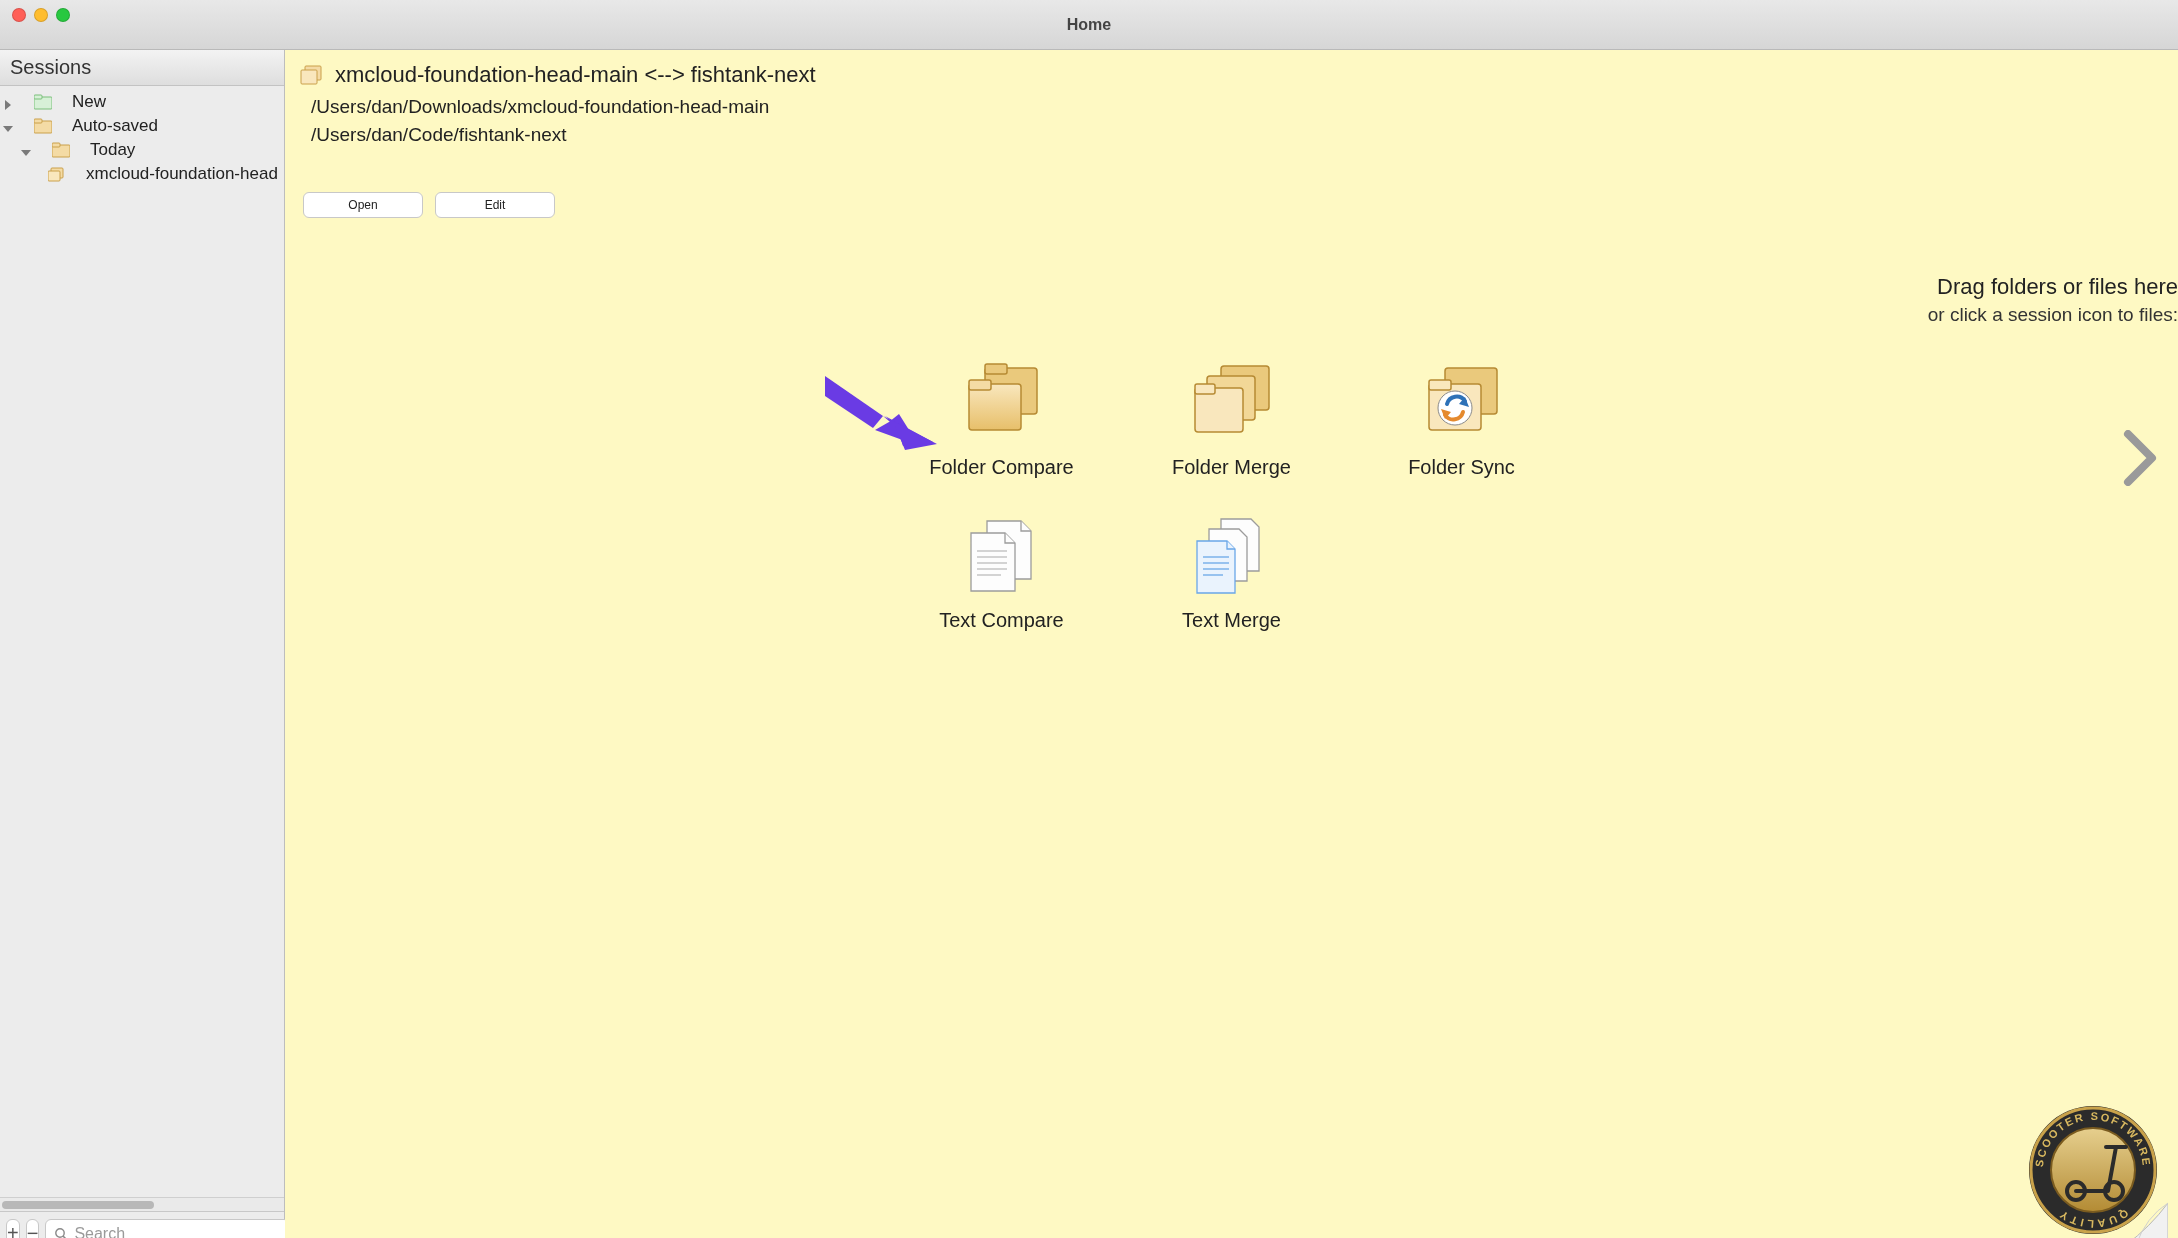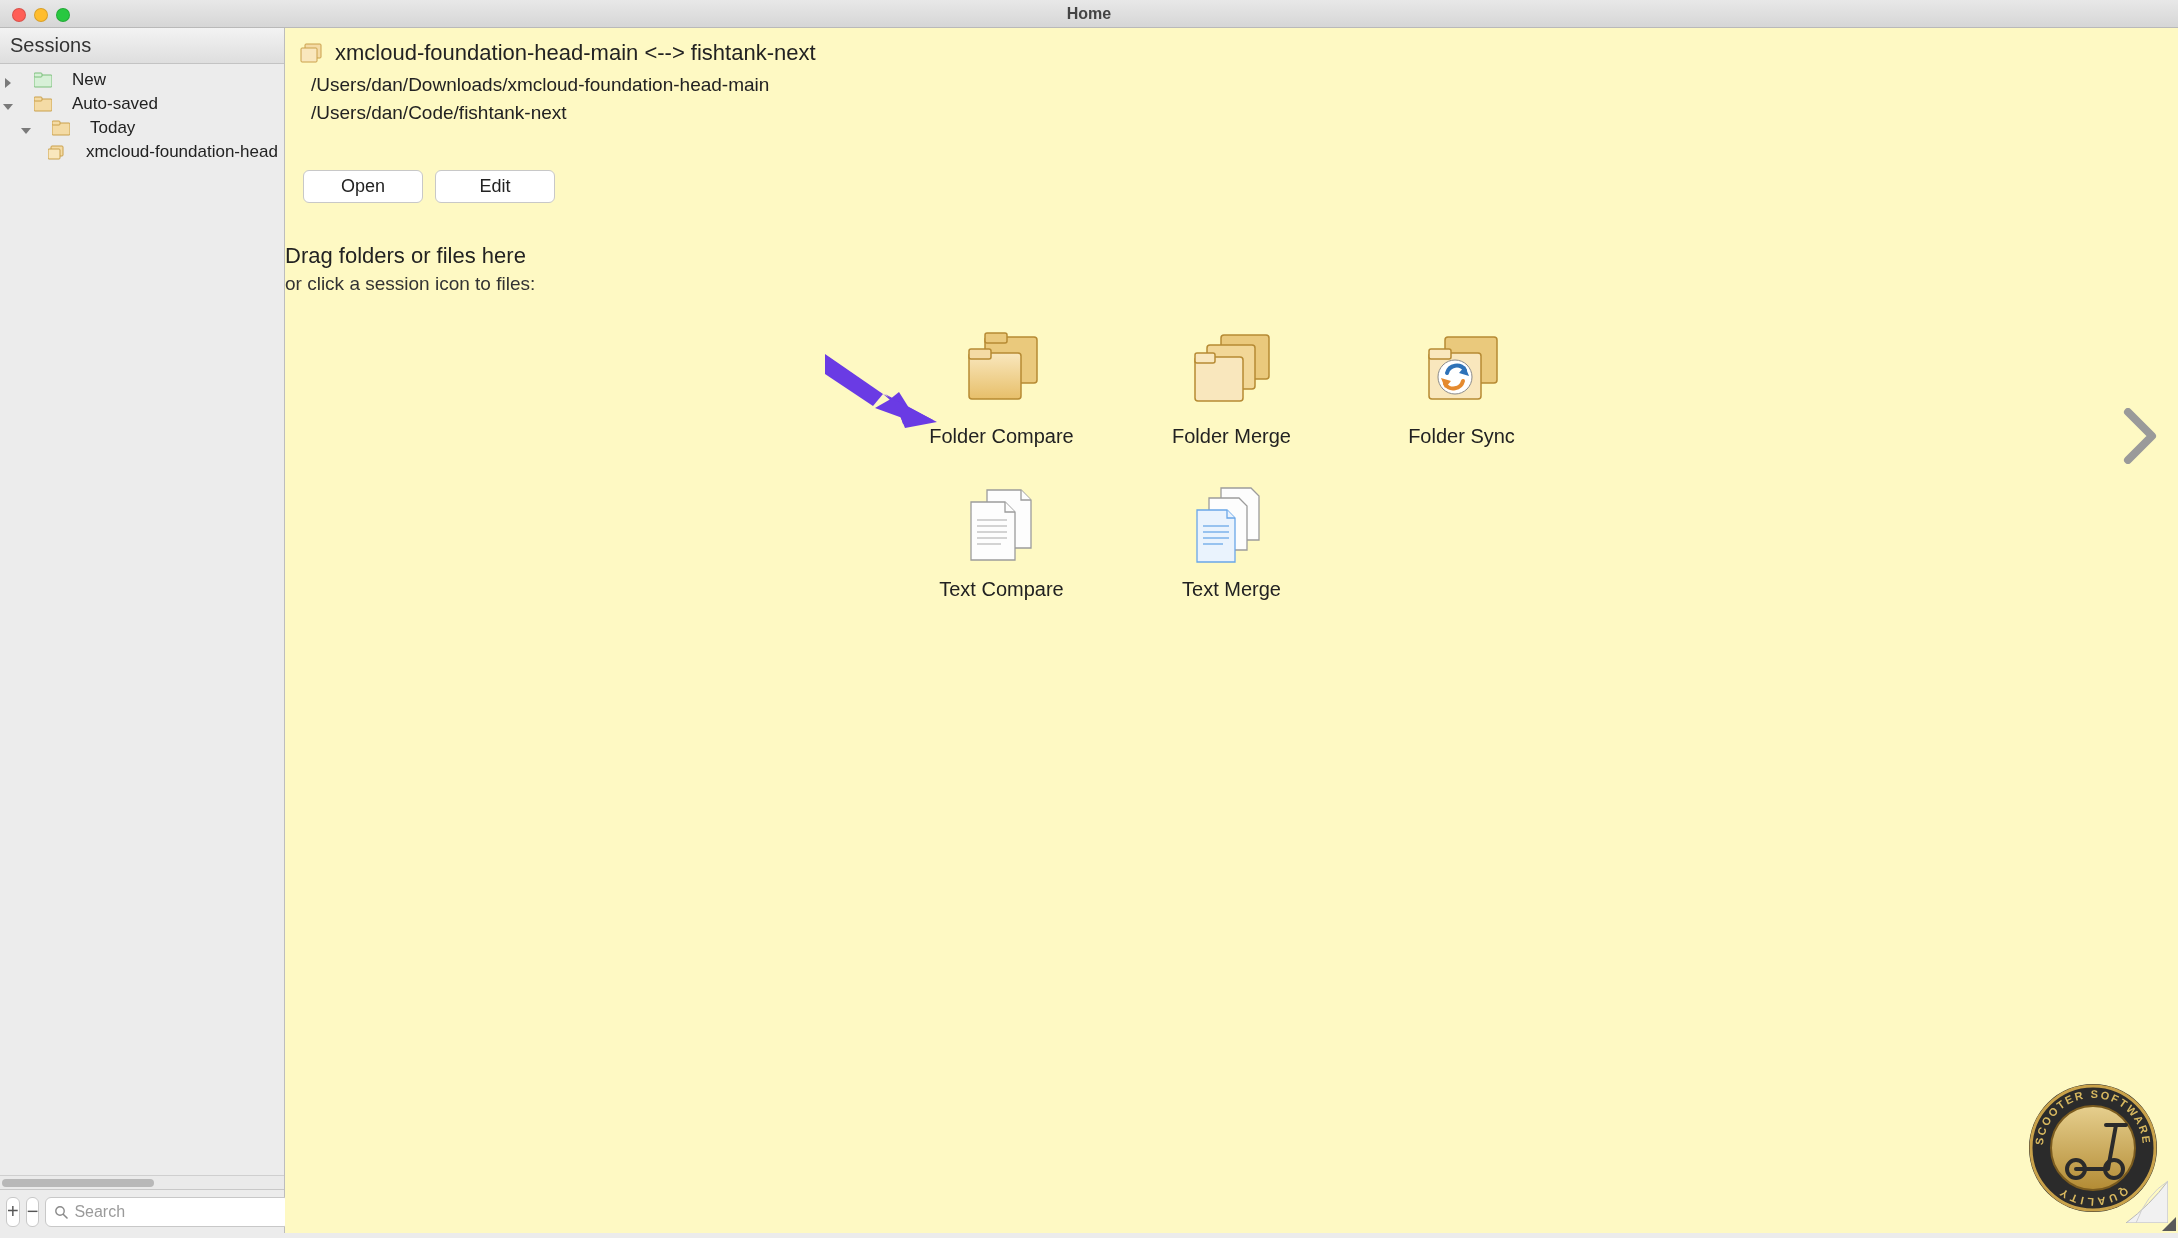--- a/index.html
+++ b/index.html
@@ -1,20 +1,20 @@
 <!DOCTYPE html>
 <html><head>
 <meta charset="utf-8">
 <style>
   * { box-sizing: border-box; margin: 0; padding: 0; font-family: -apple-system, "Helvetica Neue", Arial, sans-serif; }
   html, body { width: 100%; height: 100%; background: #ececec; }
 
   
   .titlebar {
-    height: 28px;
+    height: 50px;
     background: linear-gradient(#e8e8e8, #d6d6d6);
     border-bottom: 1px solid #b9b9b9;
     display: flex; align-items: center; justify-content: center;
     position: relative;
   }
   .traffic-lights { position: absolute; left: 12px; top: 8px; display: flex; gap: 8px; }
   .tl { width: 14px; height: 14px; border-radius: 50%; border: 0.5px solid rgba(0,0,0,.15); }
   .tl.red    { background: #ff5f57; }
   .tl.yellow { background: #ffbd2e; }
   .tl.green  { background: #28c840; }
@@ -91,26 +91,26 @@
   .search-wrap input::placeholder { color: #9a9a9a; }
   .mag { width: 14px; height: 14px; }
 
   
   .session-header { padding: 12px 18px 4px 14px; }
   .session-title-row { display: flex; align-items: center; gap: 10px; font-size: 22px; color: #222; }
   .big-session-icon { width: 26px; height: 22px; }
   .paths { margin-top: 8px; margin-left: 12px; font-size: 19px; color: #222; display: flex; flex-direction: column; gap: 6px; }
   .btn-row { margin-top: 46px; margin-left: 4px; display: flex; gap: 12px; }
   .btn {
-    min-width: 120px; padding: 5px 22px; font-size: 18px; color: #222;
+    min-width: 120px; padding: 5px 22px; font-size: 12px; color: #222;
     background: #fff; border: 1px solid #c8c8c8; border-radius: 6px; cursor: pointer;
   }
 
   
-  .drop-area { text-align: left; margin-top: 36px; }
+  .drop-area { text-align: right; margin-top: 52px; }
   .drop-h { font-size: 22px; color: #222; }
   .drop-sub { font-size: 19px; color: #333; margin-top: 4px; }
 
   .icon-grid {
     margin-top: 36px; display: grid;
     grid-template-columns: repeat(3, 230px);
     justify-content: center; gap: 30px 0;
   }
   .row2 { margin-top: 36px; display: grid; grid-template-columns: repeat(3, 230px); justify-content: center; }
   .session-type {

